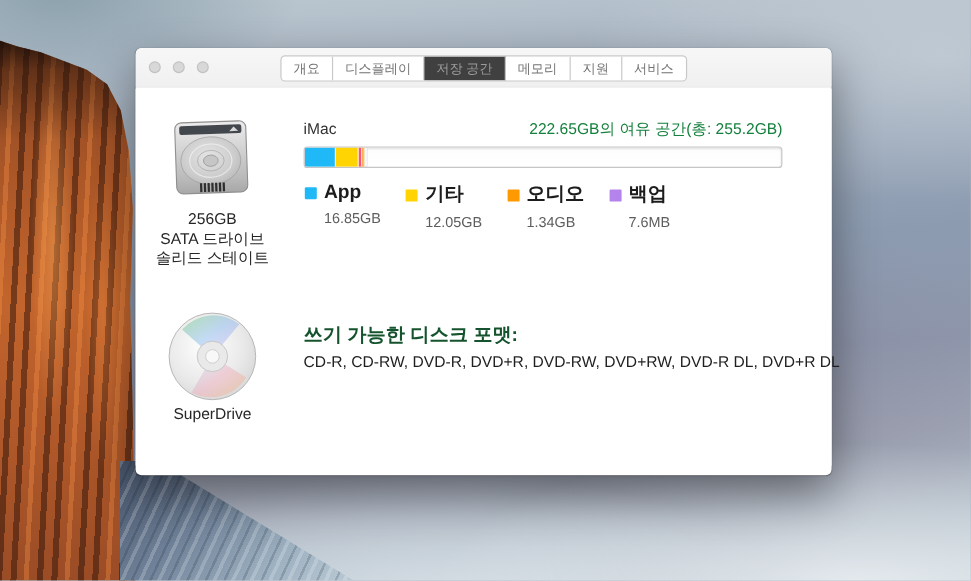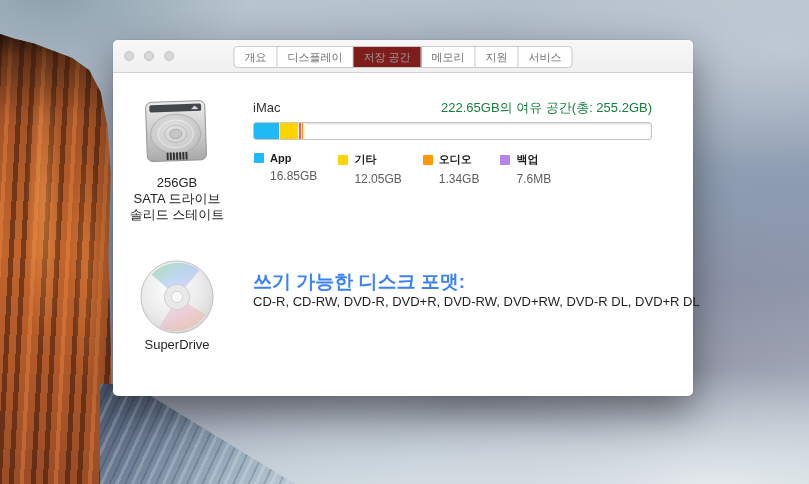--- a/index.html
+++ b/index.html
@@ -44,21 +44,21 @@
     background:#d8d8d8; border:1px solid #c2c2c2; }
   .t-close{ left:11px; } .t-min{ left:31px; } .t-zoom{ left:51px; }
 
   .seg-control { position:absolute; left:50%; top:6px; transform:translateX(-50%);
     display:flex; height:22px; background:#ffffff; border:1px solid #c9c9c9;
     border-radius:4px; overflow:hidden; }
   .seg { display:flex; align-items:center; justify-content:center;
     padding:0 10px; font-size:11px; color:#737373; border-right:1px solid #c9c9c9;
     white-space:nowrap; cursor:default; }
   .seg:last-child { border-right:none; }
-  .seg.selected { background:#7f1d1d; color:#9b9b9b; }
+  .seg.selected { background:#404040; color:#9b9b9b;font-family:Liberation Serif, serif; }
 
   .content { position:absolute; left:0; top:34px; width:100%; height:318px;
     background:#fff; border-radius:0 0 5px 5px; }
 
   
   .left-col { position:absolute; left:0; top:0; width:128px; text-align:center; }
   .hdd-icon { position:absolute; left:27px; top:21px; width:74px; height:74px; }
   .drive-text { position:absolute; left:0; top:101px; width:128px;
     font-size:13px; line-height:16px; color:#262626; }
   .cd-icon { position:absolute; left:25px; top:184px; width:78px; height:78px; }
@@ -75,24 +75,24 @@
   .usage-bar { position:absolute; left:0; top:48px; width:399px; height:18px;
     border:1px solid #c6c6c6; border-radius:3px; overflow:hidden;
     background:linear-gradient(180deg,#fdfdfd,#ffffff);
     box-shadow:inset 0 1px 2px rgba(0,0,0,.14); display:flex; }
   .usage-seg { height:100%; flex-shrink:0; border-right:1px solid rgba(255,255,255,.9); }
 
   .legend { position:absolute; left:1px; top:78px; display:flex; gap:21px; }
   .legend-item { display:flex; flex-direction:column; }
   .legend-top { display:flex; align-items:center; gap:6px; }
   .swatch { width:10px; height:10px; border-radius:1px; }
-  .legend-label { font-size:11px; font-weight:bold; color:#1c1c1c; }
+  .legend-label { font-size:16px; font-weight:bold; color:#1c1c1c; }
   .legend-value { font-size:12px; color:#5d5d5d; margin-top:5px; padding-left:16px; }
 
-  .formats-title { position:absolute; left:0; top:195px; font-size:19px; font-weight:bold; color:#3b82f6; }
+  .formats-title { position:absolute; left:0; top:195px; font-size:16px; font-weight:bold; color:#14532d; }
   .formats-list { position:absolute; left:0; top:220px; font-size:13px; color:#1f1f1f; white-space:nowrap; }
 </style>
 </head>
 <body>
 
 <div class="bg-sky"></div>
 <div class="cliff"></div>
 <div class="rock-slope"></div>
 
 <div class="window">

